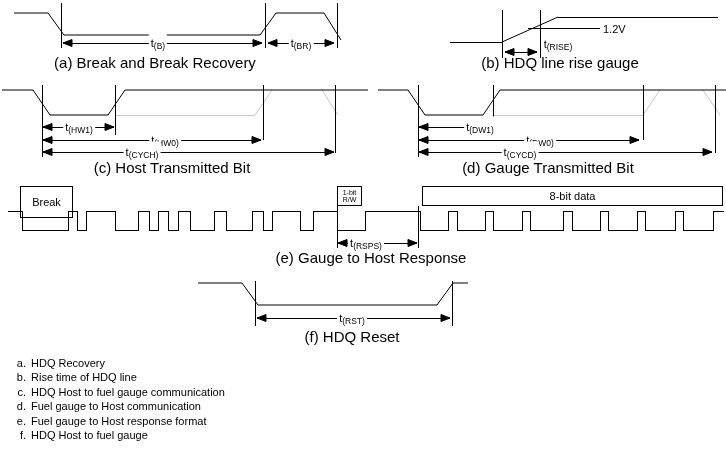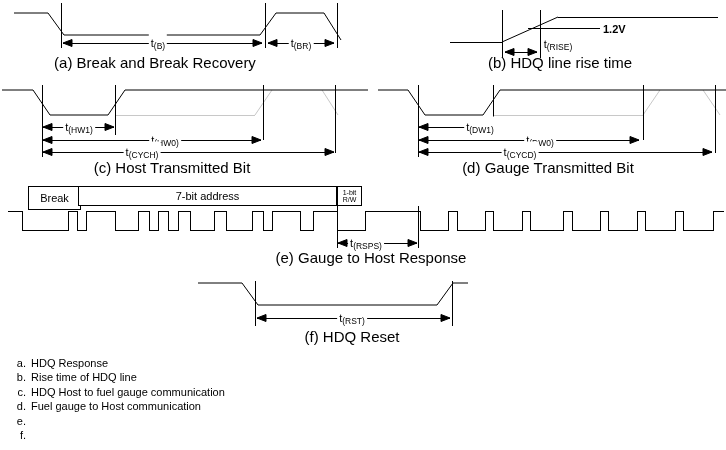--- a/index.html
+++ b/index.html
@@ -7,21 +7,21 @@
          font-family:"Liberation Sans",sans-serif;color:#000;}
   .abs{position:absolute;}
   svg{display:block;}
   svg line, svg polyline{shape-rendering:crispEdges;}
   svg .slope{shape-rendering:auto;}
   .cap{position:absolute;transform:translate(-50%,-50%);font-size:15px;white-space:nowrap;}
   .tlabel{position:absolute;transform:translate(-50%,-50%);font-size:11px;white-space:nowrap;
           background:#ffffff;padding:0 2px;line-height:20px;}
   .tsub{font-size:8.5px;position:relative;top:2px;}
   .underline{}
-  .vlabel{position:absolute;transform:translate(0,-50%);font-size:11px;white-space:nowrap;font-weight:bold;}
+  .vlabel{position:absolute;transform:translate(0,-50%);font-size:11px;white-space:nowrap;}
   .wbox{position:absolute;border:1px solid #000;box-sizing:border-box;display:flex;
         align-items:center;justify-content:center;font-size:11px;background:#fff;}
   .wbox.small{flex-direction:column;font-size:7px;line-height:7px;justify-content:center;}
   .legend{position:absolute;left:10px;top:356px;font-size:11px;line-height:14.4px;}
   .legend-row{display:flex;}
   .lk{display:inline-block;width:16px;text-align:right;margin-right:5px;}
 </style>
 </head>
 <body>
 
@@ -59,21 +59,21 @@
       <line x1="100" y1="10" x2="100" y2="58"></line>
     </g>
     <g stroke="#000" fill="#000">
       <line x1="65" y1="52" x2="97" y2="52"></line>
       <polygon points="65,52 74,48.5 74,55.5"></polygon>
       <polygon points="97,52 88,48.5 88,55.5"></polygon>
     </g>
   </svg>
   <span class="vlabel" style="left:603px;top:29px">1.2V</span>
   <span class="tlabel underline" style="left:558px;top:44px"><span>t</span><span class="tsub">(RISE)</span></span>
-  <span class="cap" style="left:560px;top:62px">(b) HDQ line rise time</span>
+  <span class="cap" style="left:560px;top:62px">(b) HDQ line rise gauge</span>
 
   <svg class="abs" style="left:0;top:83px" width="370" height="92" viewBox="0 0 370 92">
     <g stroke="#c8c8c8">
       <line x1="115" y1="32" x2="255" y2="32"></line>
       <line class="slope" x1="255" y1="32" x2="272" y2="7"></line>
       <line class="slope" x1="322" y1="7" x2="338" y2="32"></line>
     </g>
     <polyline class="slope" points="2,7 33,7 50,32 108,32 125,7 368,7" fill="none" stroke="#000"></polyline>
     <g stroke="#000">
       <line x1="42" y1="2" x2="42" y2="74"></line>
@@ -129,30 +129,30 @@
       <line x1="44" y1="69" x2="337" y2="69"></line>
       <polygon points="44,69 53,65.5 53,72.5"></polygon>
       <polygon points="337,69 328,65.5 328,72.5"></polygon>
     </g>
   </svg>
   <span class="tlabel" style="left:480px;top:127px"><span>t</span><span class="tsub">(DW1)</span></span>
   <span class="tlabel" style="left:540px;top:140px"><span>t</span><span class="tsub">(DW0)</span></span>
   <span class="tlabel" style="left:520px;top:152px"><span>t</span><span class="tsub">(CYCD)</span></span>
   <span class="cap" style="left:548px;top:167px">(d) Gauge Transmitted Bit</span>
 
-  <div class="wbox" style="left:28px;top:186px;width:53px;height:24px">
+  <div class="wbox" style="left:20px;top:186px;width:53px;height:32px">
       <span>Break</span>
-    </div>
-  <div class="wbox" style="left:78px;top:186px;width:259px;height:20px">
-      <span>7-bit address</span>
     </div>
   <div class="wbox small" style="left:337px;top:186px;width:25px;height:20px">
     <span>1-bit</span>
       <span>R/W</span>
   </div>
+  <div class="wbox" style="left:422px;top:186px;width:301px;height:20px">
+      <span>8-bit data</span>
+    </div>
 
   <svg class="abs" style="left:0;top:206px" width="726" height="60" viewBox="0 0 726 60">
     <polyline points="8,5 22,5 22,24 68,24 68,5 77,5 77,24 86,24 86,5 115,5 115,24 138,24 138,5 149,5 149,24 158,24 158,5 168,5 168,24 178,24 178,5 190,5 190,24 214,24 214,5 226,5 226,24 252,24 252,5 263,5 263,24 272,24 272,5 300,5 300,24 313,24 313,5 337,5 337,24 365,24 365,5 420,5 420,24 448,24 448,5 457,5 457,24 485,24 485,5 493,5 493,24 522,24 522,5 530,5 530,24 563,24 563,5 572,5 572,24 600,24 600,5 608,5 608,24 637,24 637,5 645,5 645,24 675,24 675,5 683,5 683,24 713,24 713,5 724,5" fill="none" stroke="#000"></polyline>
     <g stroke="#000">
       <line x1="337" y1="0" x2="337" y2="42"></line>
       <line x1="418" y1="0" x2="418" y2="42"></line>
     </g>
     <g stroke="#000" fill="#000">
       <line x1="338" y1="37" x2="417" y2="37"></line>
       <polygon points="338,37 347,33.5 347,40.5"></polygon>
@@ -173,35 +173,37 @@
       <polygon points="87,43 96,39.5 96,46.5"></polygon>
       <polygon points="280,43 271,39.5 271,46.5"></polygon>
     </g>
   </svg>
   <span class="tlabel" style="left:352px;top:318px"><span>t</span><span class="tsub">(RST)</span></span>
   <span class="cap" style="left:352px;top:336px">(f) HDQ Reset</span>
 
   <div class="legend">
     <div class="legend-row">
         <span class="lk">a.</span>
-        <span>HDQ Response</span>
+        <span>HDQ Recovery</span>
       </div>
     <div class="legend-row">
         <span class="lk">b.</span>
         <span>Rise time of HDQ line</span>
       </div>
     <div class="legend-row">
         <span class="lk">c.</span>
         <span>HDQ Host to fuel gauge communication</span>
       </div>
     <div class="legend-row">
         <span class="lk">d.</span>
         <span>Fuel gauge to Host communication</span>
       </div>
     <div class="legend-row">
         <span class="lk">e.</span>
+        <span>Fuel gauge to Host response format</span>
       </div>
     <div class="legend-row">
         <span class="lk">f.</span>
+        <span>HDQ Host to fuel gauge</span>
       </div>
   </div>
 
 </div>
 
 </body></html>

